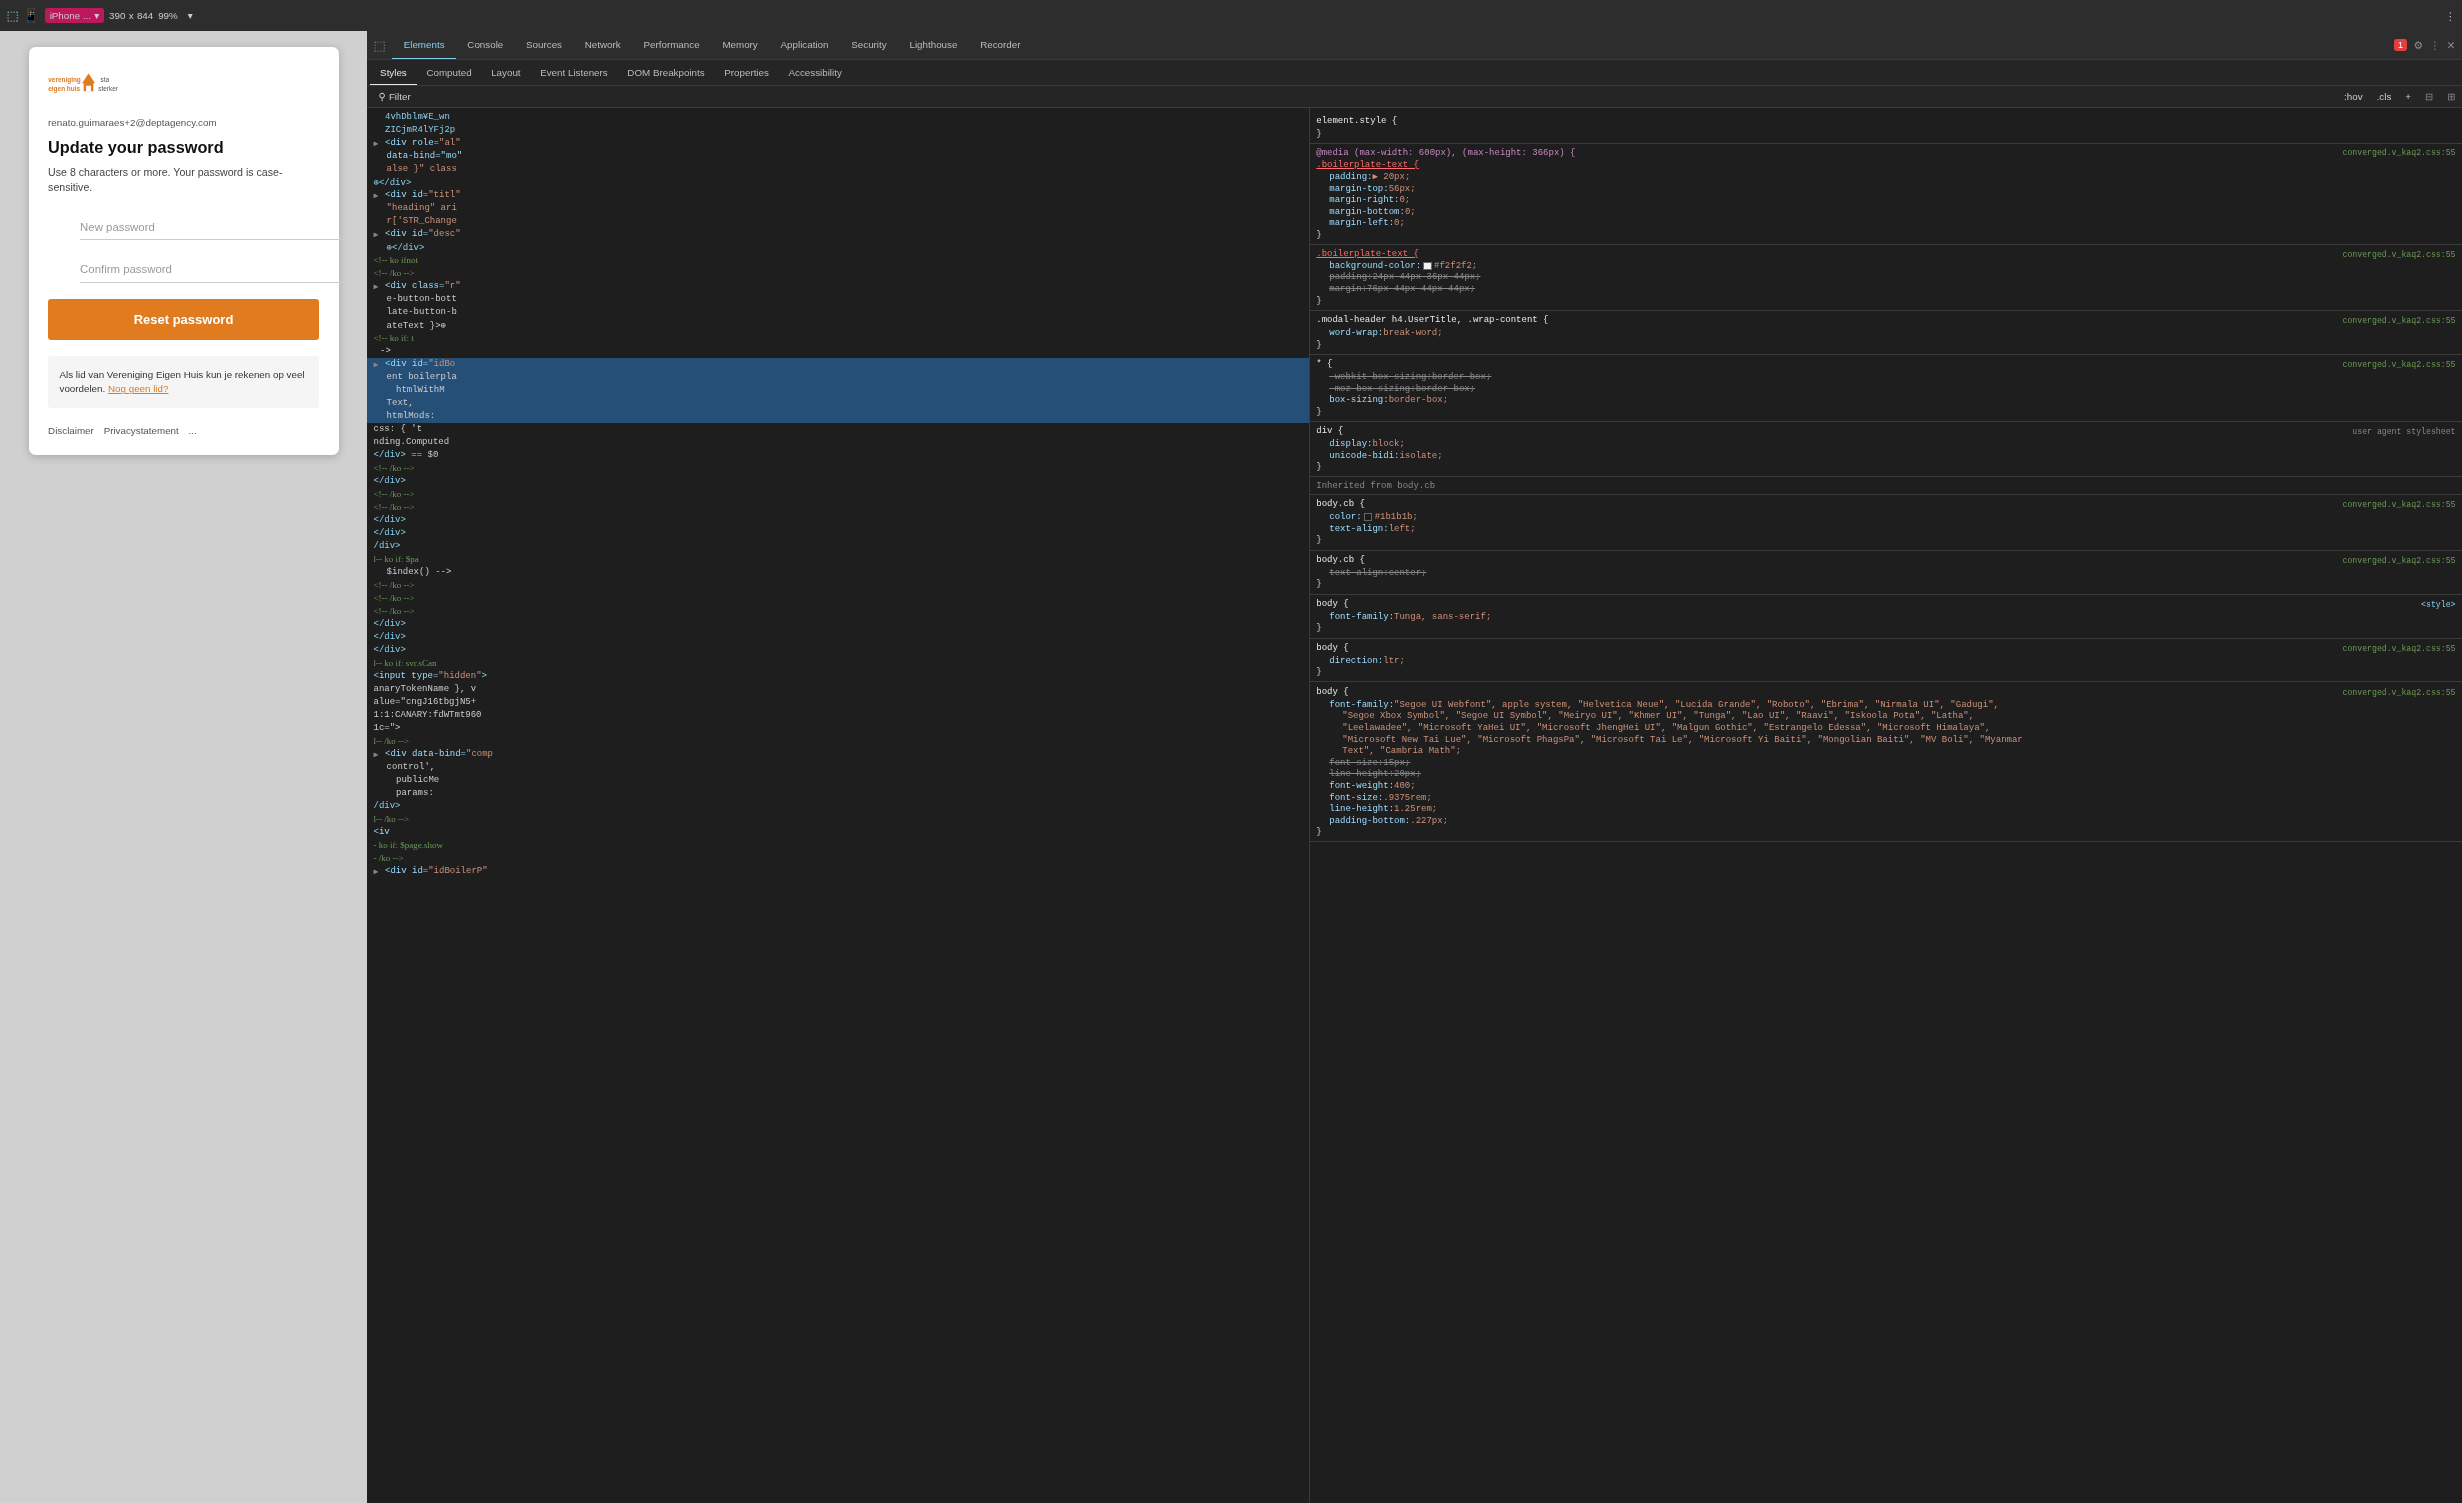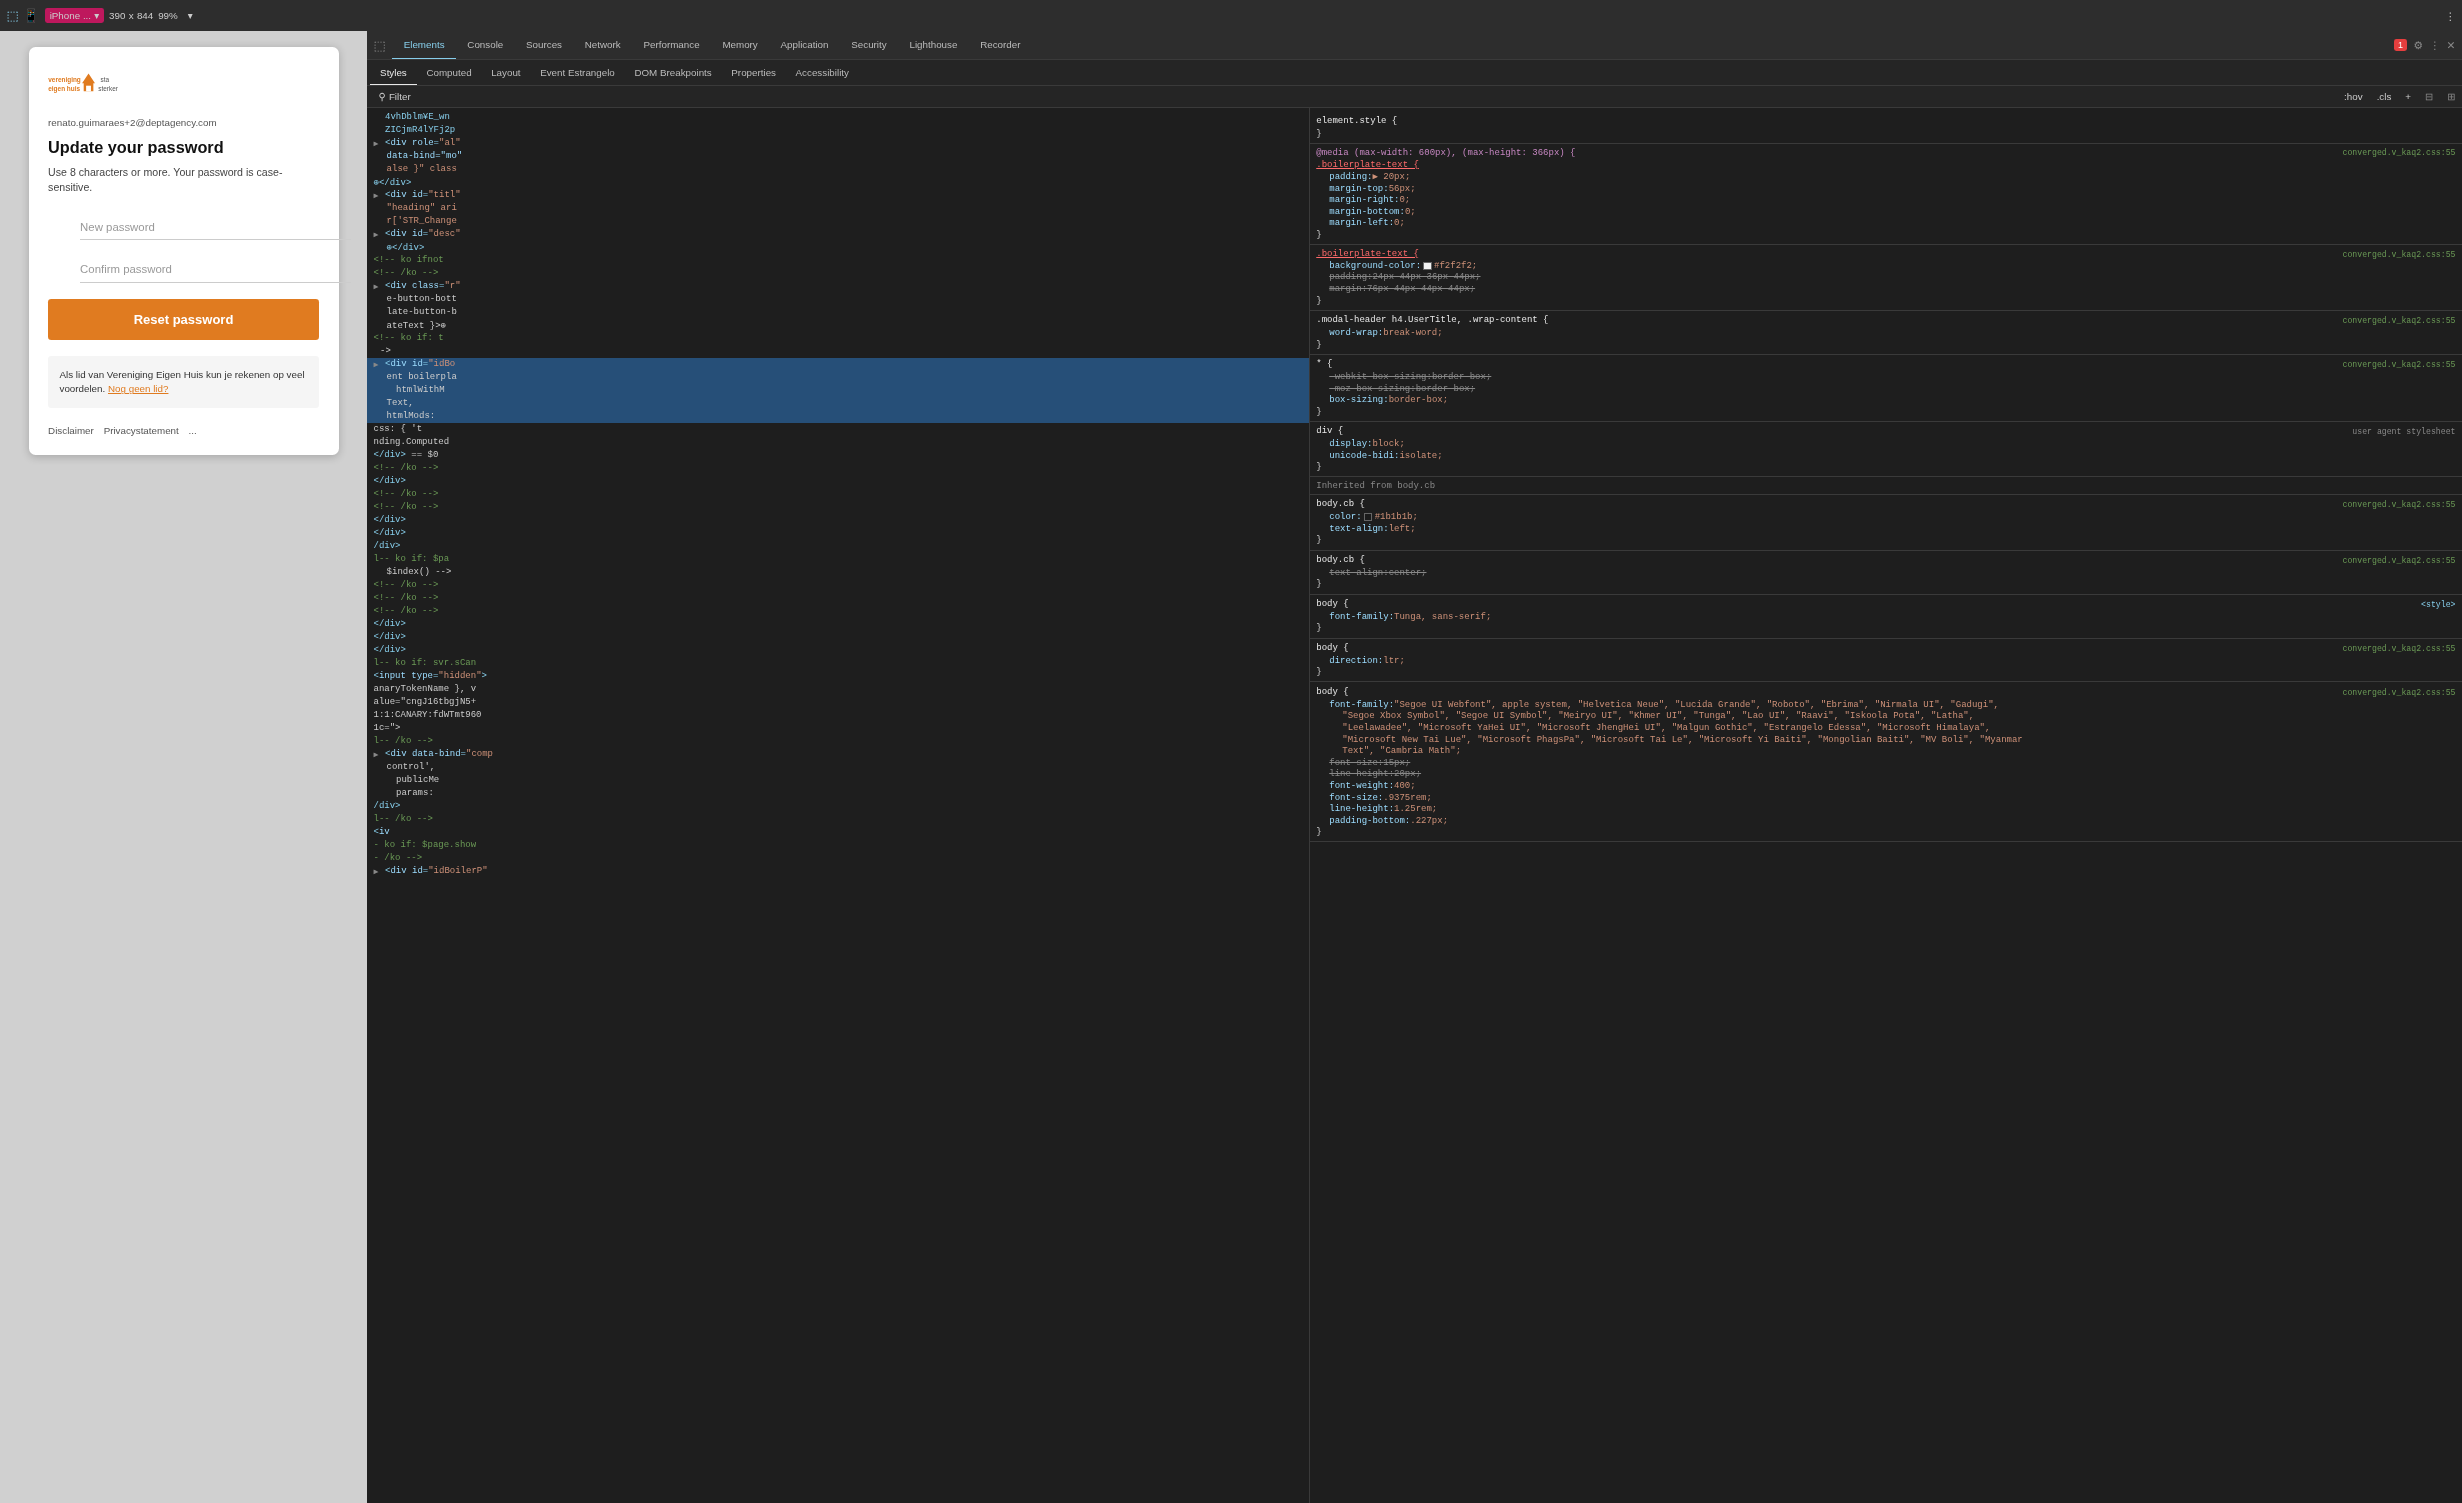--- a/index.html
+++ b/index.html
@@ -111,21 +111,21 @@
 
     .code-line {
       display: flex; align-items: flex-start; padding: 0.8px 6.5px;
       color: #ccc; min-height: 13px; white-space: pre;
     }
     .code-line.selected { background: #264f78; }
     .expand-arrow { color: #888; margin-right: 3.3px; cursor: pointer; font-size: 8.2px; width: 8.2px; }
     .tag { color: #87ceeb; }
     .attr-name { color: #9cdcfe; }
     .attr-val { color: #ce9178; }
-    .comment { color: #6a9955; }
+    .comment { color: #6a9955; font-family: Liberation Serif, serif; }
 
     
     .style-section { border-bottom: 0.8px solid #3a3a3a; padding: 3.3px 6.5px; }
     .style-selector { color: #e8e8e8; margin-bottom: 1.6px; }
     .style-prop { color: #9cdcfe; }
     .style-val { color: #ce9178; }
     .style-source { margin-left: auto; color: #6a9955; font-size: 8.2px; }
     .style-line { display: flex; align-items: center; padding: 0.8px 0; }
     .style-strikethrough { text-decoration: line-through; color: #888; }
     .curly { color: #ccc; }
@@ -230,21 +230,21 @@
         <span style="color:#888; cursor:pointer;">⚙</span>
         <span style="color:#888; cursor:pointer;">⋮</span>
         <span style="color:#888; cursor:pointer;">✕</span>
       </div>
     </div>
 
     <div class="sub-tabs">
       <div class="sub-tab active">Styles</div>
       <div class="sub-tab">Computed</div>
       <div class="sub-tab">Layout</div>
-      <div class="sub-tab">Event Estrangelo</div>
+      <div class="sub-tab">Event Listeners</div>
       <div class="sub-tab">DOM Breakpoints</div>
       <div class="sub-tab">Properties</div>
       <div class="sub-tab">Accessibility</div>
     </div>
 
     <div class="filter-bar">
       <div class="filter-btn">
         <span>⚲</span>
         <span>Filter</span>
       </div>

